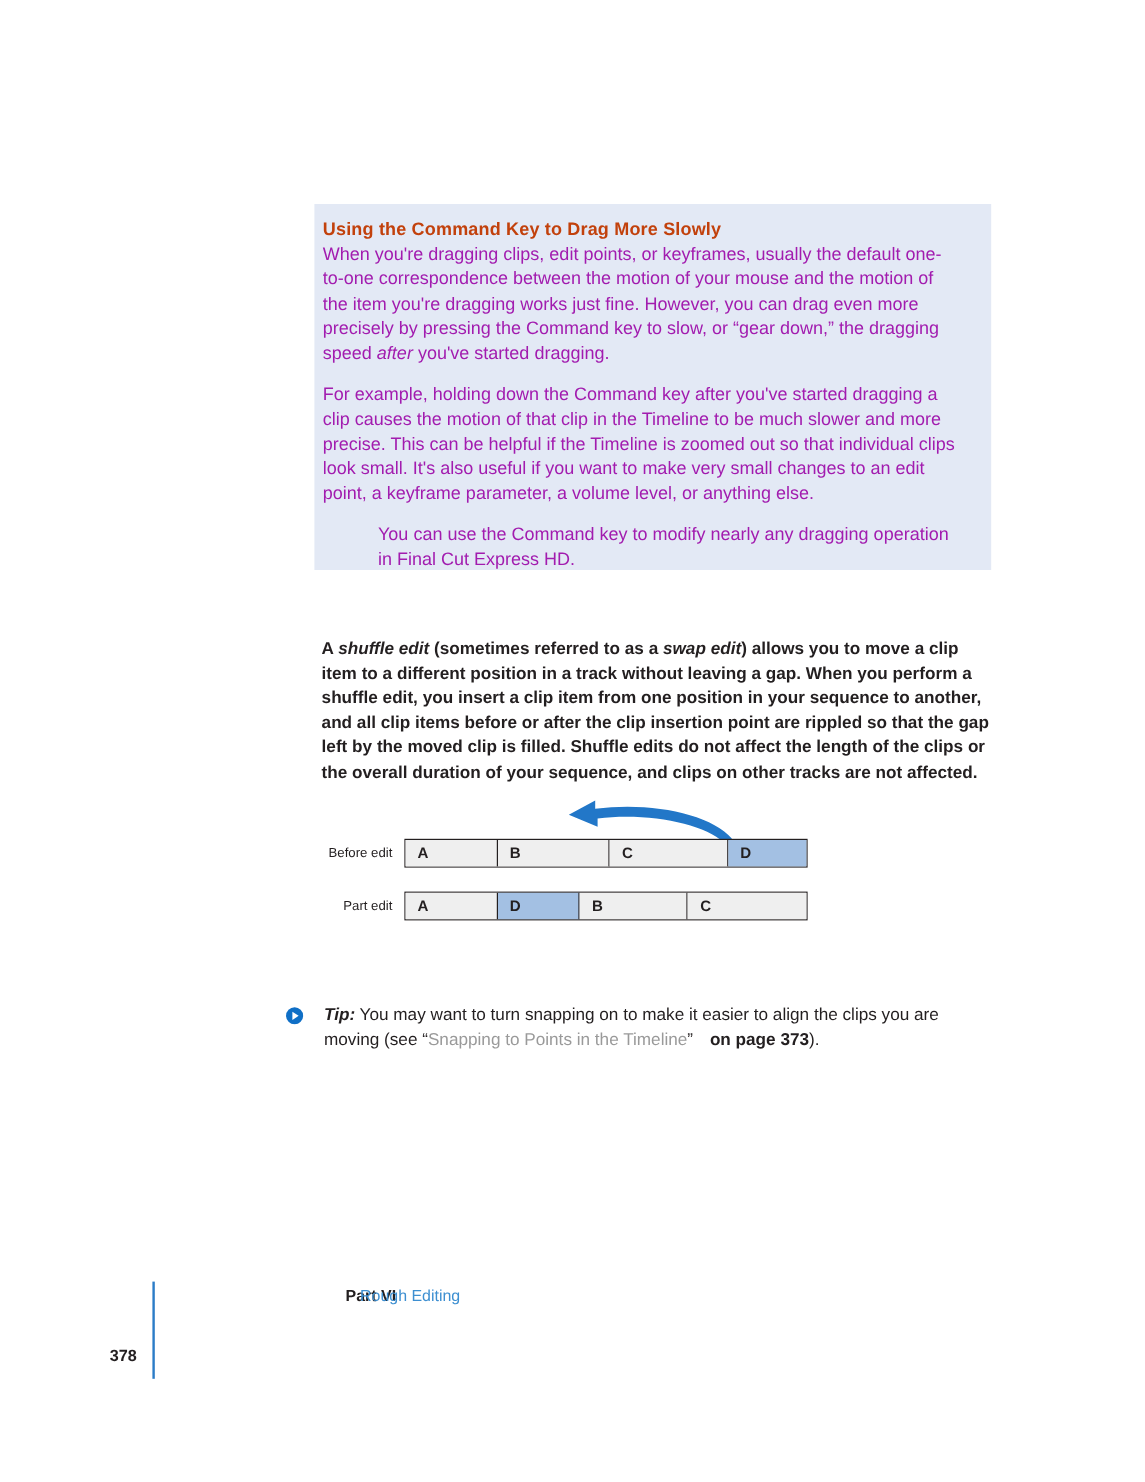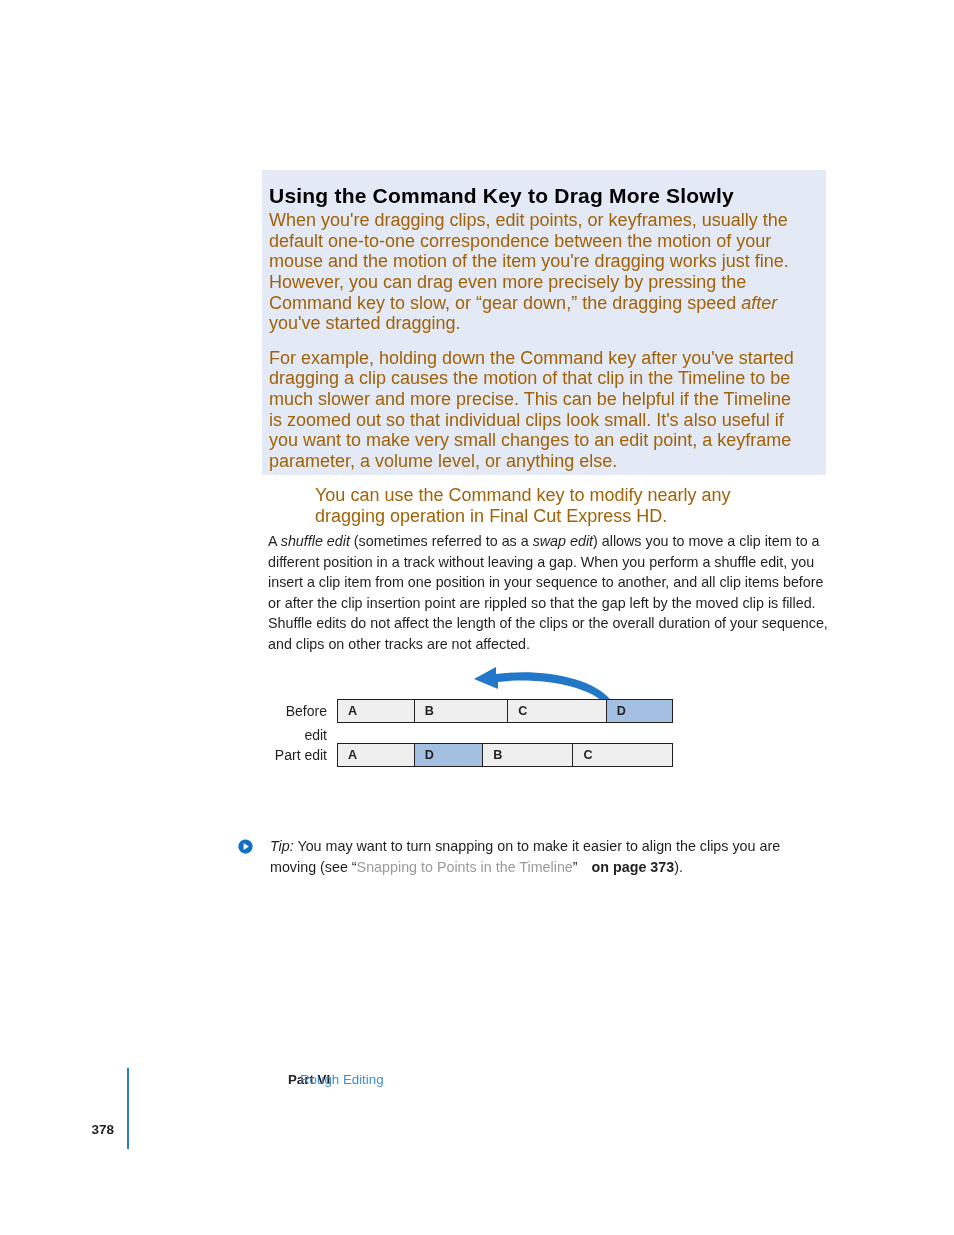--- a/index.html
+++ b/index.html
@@ -24,32 +24,32 @@
     position: absolute;
     left: 262px;
     top: 170px;
     width: 564px;
     height: 305px;
     background: #e3e9f5;
     box-sizing: border-box;
     padding: 12px 30px 0 7px;
   }
   .sidebar-title {
-    color: #000000;
-    font-size: 21px;
+    color: #c2410c;
+    font-size: 15px;
     font-weight: bold;
     letter-spacing: 0.01em;
     margin: 0 0 1px 0;
     line-height: 1.3;
   }
   .sidebar-p {
-    font-size: 18px;
+    font-size: 15px;
     line-height: 20.6px;
     margin: 0 0 14px 0;
-    color: #a16207;
+    color: #a21caf;
   }
   .sidebar-p:last-child { margin-bottom: 0; margin-left: 46px; }
 
   
   .section-heading {
     position: absolute;
     left: 268px;
     top: 503px;
     width: 570px;
     color: #2b7cc7;
@@ -60,41 +60,41 @@
     line-height: 1.25;
   }
   .body-p {
     position: absolute;
     left: 268px;
     width: 560px;
     font-size: 14.3px;
     line-height: 20.6px;
     margin: 0;
   }
-  #intro-para { top: 531px; }
+  #intro-para { top: 531px; font-weight: bold; }
   #post-diagram-para { top: 783px; }
 
   em { font-style: italic; }
 
   
   .diagram { position: absolute; left: 262px; top: 665px; width: 420px; height: 110px; }
 
   .diagram-row { position: absolute; left: 0; width: 420px; height: 24px; }
   #row-before { top: 34px; }
   #row-after  { top: 78px; }
 
   .row-label {
     position: absolute;
     left: 0;
     top: 0;
     width: 65px;
     height: 24px;
     line-height: 24px;
     text-align: right;
-    font-size: 14px;
+    font-size: 11px;
     color: #231f20;
   }
   .track {
     position: absolute;
     left: 75px;
     top: 0;
     width: 336px;
     height: 24px;
     border: 1.2px solid #231f20;
     box-sizing: border-box;
@@ -136,21 +136,21 @@
     left: 0;
     top: 3px;
     width: 15px;
     height: 15px;
   }
   .tip-body {
     margin-left: 32px;
     font-size: 14.3px;
     line-height: 20.6px;
   }
-  .tip-label { font-style: italic; font-weight: normal; }
+  .tip-label { font-style: italic; font-weight: bold; }
   .xref { color: #9a9a9a; }
   .xref-page { font-weight: bold; margin-left: 14px; }
 
   
   .footer-page-number {
     position: absolute;
     left: 82px;
     top: 1122px;
     width: 32px;
     text-align: right;

